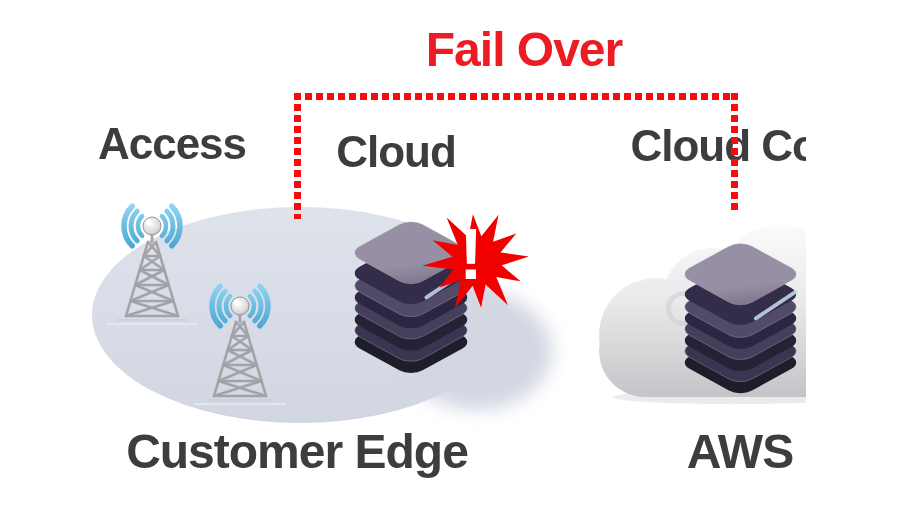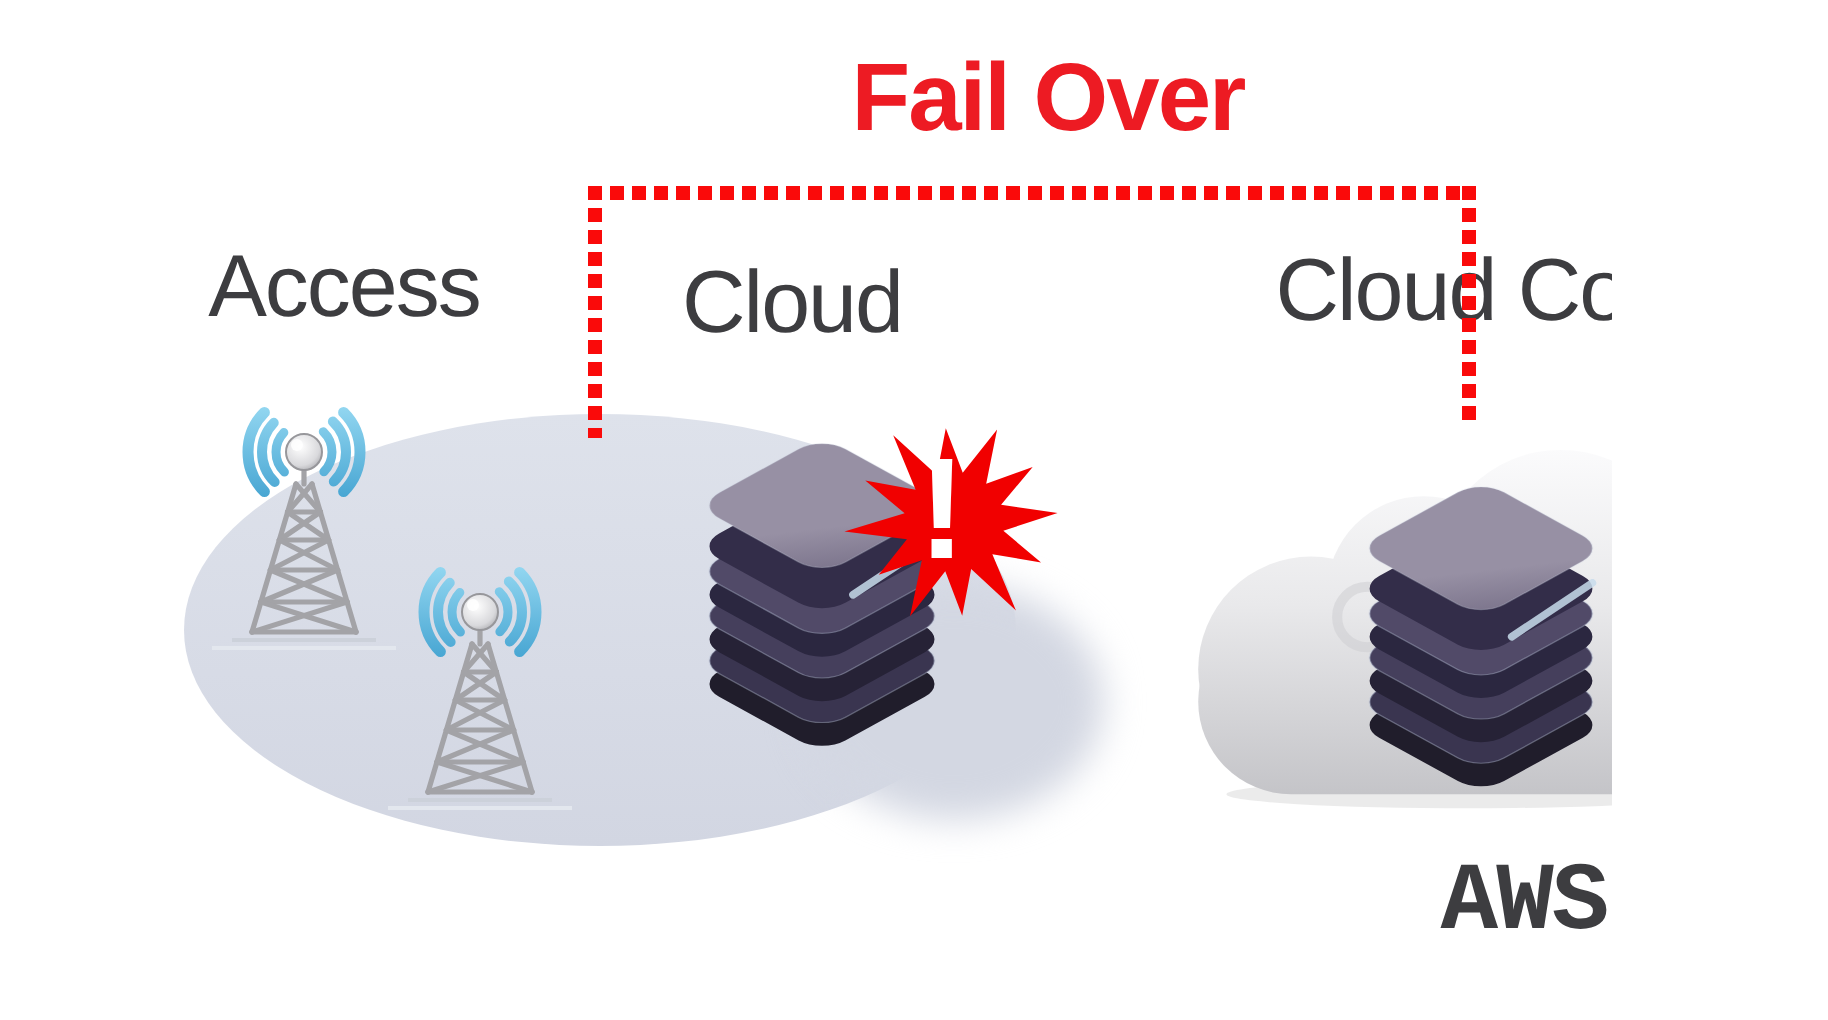--- a/index.html
+++ b/index.html
@@ -19,34 +19,34 @@
     background:repeating-linear-gradient(to right,var(--c-line_red,#fa0a0a) 0 7px,transparent 7px 11px);
   }
   .dotted-v{
     width:7px;
     background:repeating-linear-gradient(to bottom,var(--c-line_red,#fa0a0a) 0 7px,transparent 7px 11px);
   }
   .dotted-v.left{left:294px;top:93px;height:126px;}
   .dotted-v.right{left:731px;top:93px;height:119px;}
   .zone-label{
     position:absolute;transform:translateX(-50%);white-space:nowrap;
-    font-size:44px;font-weight:normal;letter-spacing:-1px;line-height:1;
+    font-size:44px;font-weight:bold;letter-spacing:-1px;line-height:1;
     color:var(--c-label_gray,#3d3d40);z-index:4;
     text-shadow:0 0 3px #ffffff;
   }
   .zone-label.access{left:172px;top:122px;}
   .zone-label.core{left:396px;top:130px;}
   .zone-label.cloudcore{left:744px;top:124px;}
   .bottom-label{
     position:absolute;transform:translateX(-50%);white-space:nowrap;
     font-size:48px;font-weight:bold;letter-spacing:-1px;line-height:1;
     color:var(--c-label_gray,#3d3d40);z-index:4;
   }
   .bottom-label.customer-edge{left:297px;top:428px;}
-  .bottom-label.aws{left:762px;top:428px;font-family:Liberation Mono, monospace;}
+  .bottom-label.aws{left:740px;top:428px;}
   .edge-ellipse{
     position:absolute;left:92px;top:207px;width:416px;height:216px;border-radius:50%;
     background:linear-gradient(180deg,#dee2eb 0%,var(--c-zone_fill,#d7dbe6) 60%,#d2d6e2 100%);
     z-index:1;
   }
   .stack-shadow{
     position:absolute;left:402px;top:292px;width:150px;height:118px;border-radius:50%;
     background:#d3d7e2;filter:blur(9px);z-index:1;
   }
   .tower{position:absolute;z-index:2;}
@@ -174,15 +174,16 @@
     <text class="alert-symbol" x="-6" y="18" text-anchor="middle" style="fill:var(--c-alert_symbol_white,#ffffff)">!</text>
   </svg>
 
   <svg class="cloud" viewBox="0 0 300 192">
     <use href="#icon-cloud" xlink:href="#icon-cloud"></use>
   </svg>
   <svg class="stack cloud-stack" viewBox="0 0 132 176">
     <use href="#icon-stack" xlink:href="#icon-stack"></use>
   </svg>
 
+  <div class="bottom-label customer-edge">Customer Edge</div>
   <div class="bottom-label aws">AWS</div>
 
 </div>
 
 </body></html>

